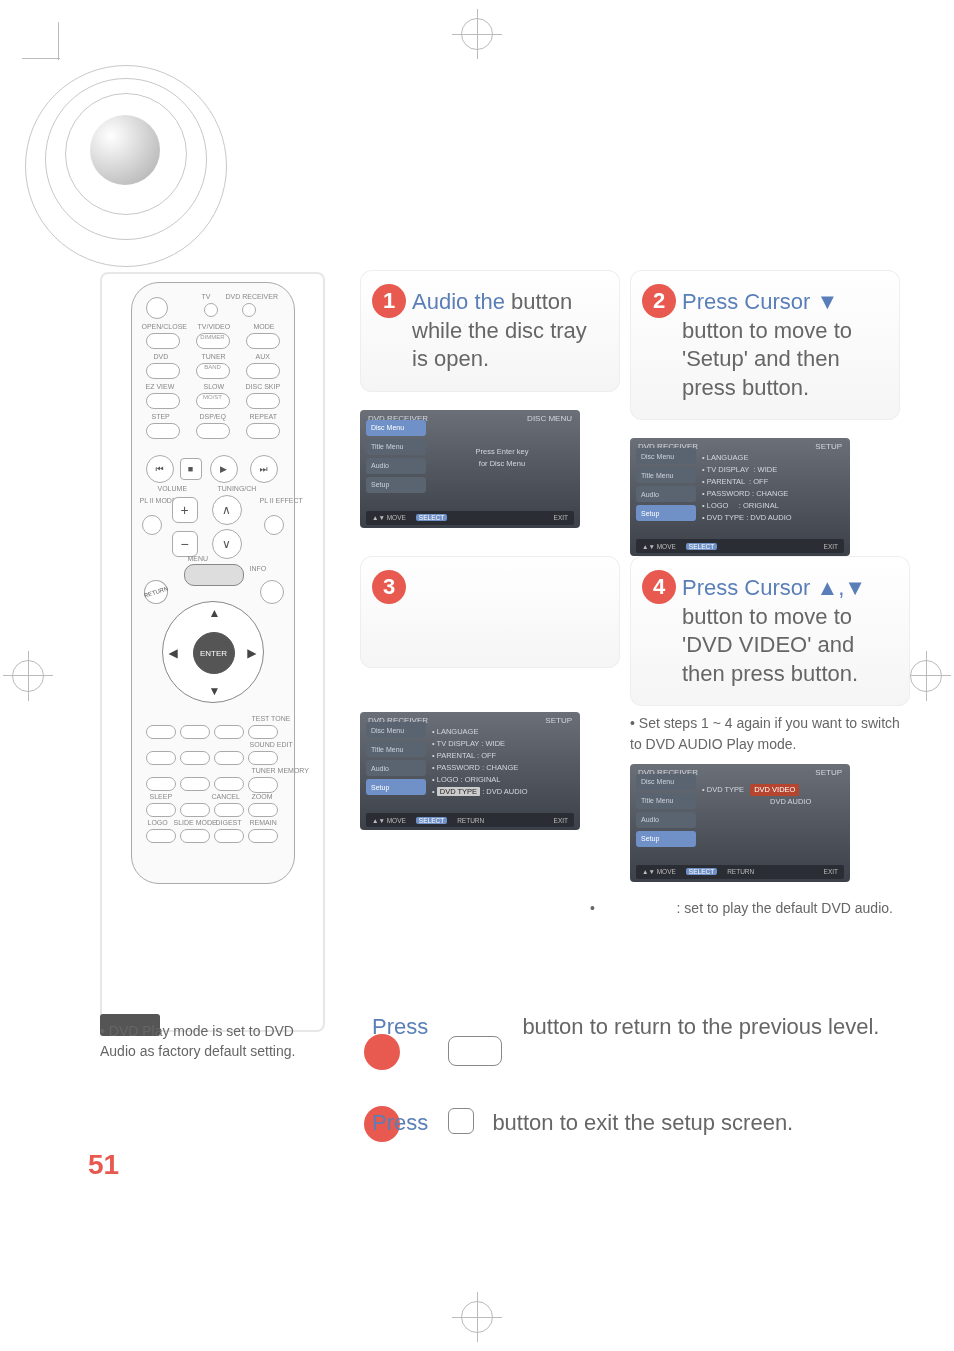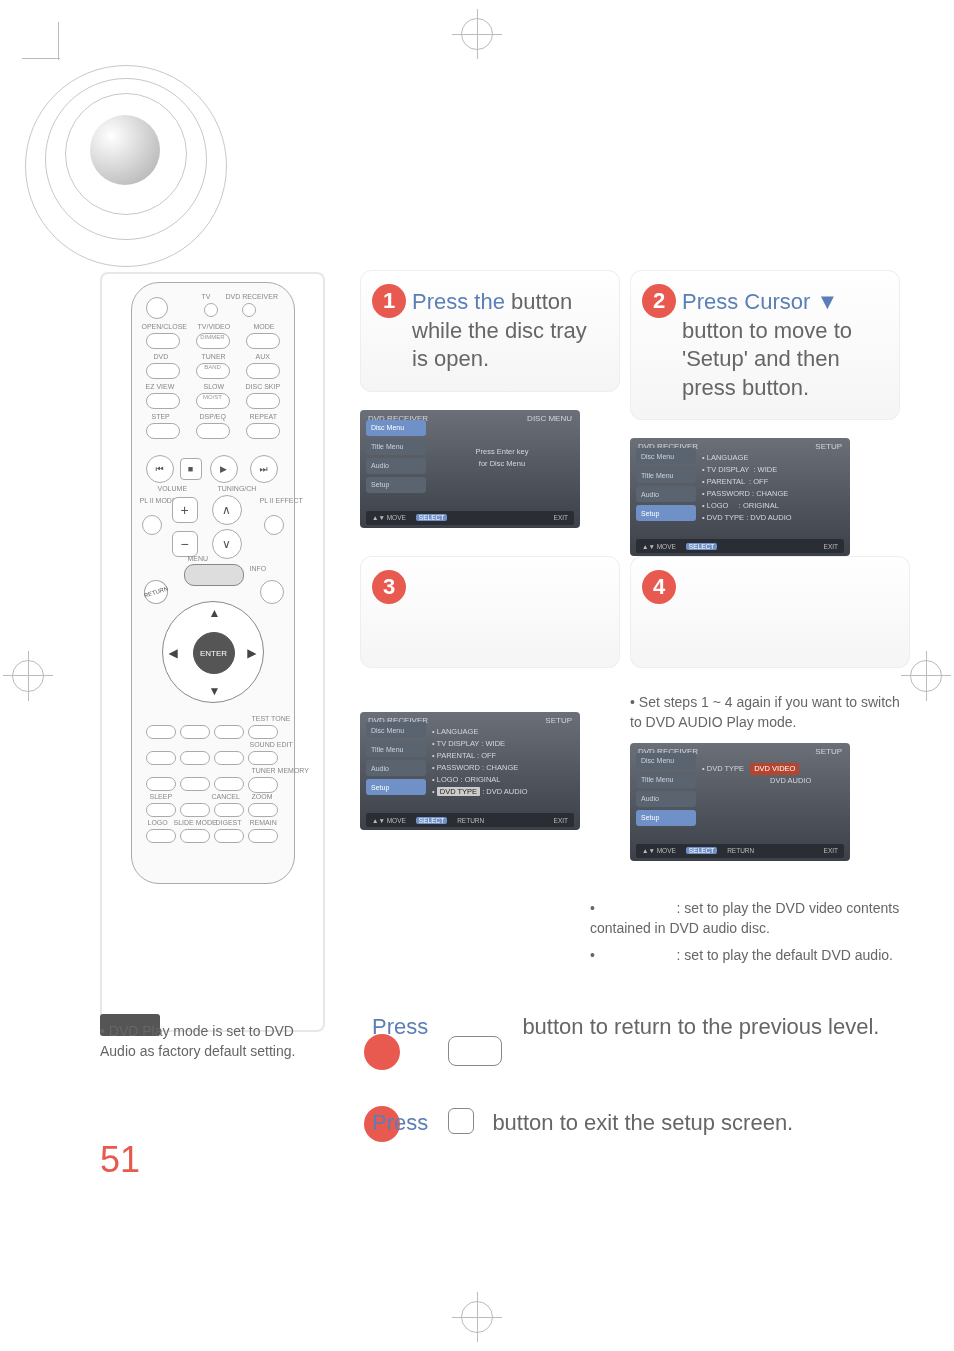--- a/index.html
+++ b/index.html
@@ -44,21 +44,21 @@
 .shot .hdr2{position:absolute;top:4px;right:8px;font-size:8px;color:#d2d7e0}
 .shot .ftr{position:absolute;bottom:3px;left:6px;right:6px;height:14px;background:#2a2d33;border-radius:2px;font-size:6.5px;color:#bbb;display:flex;align-items:center;gap:10px;padding:0 6px}
 .shot .ftr .tag{background:#6f91c7;padding:0 3px;border-radius:2px;color:#fff}
 .pill-sel{display:inline-block;background:#b6452f;color:#fff;padding:0 4px;border-radius:2px;margin-left:4px}
 
 .note{position:absolute;font-size:14px;color:#666;line-height:1.45}
 .rbutt-img{position:absolute;width:52px;height:28px;border:1.5px solid #888;border-radius:8px;background:#fff}
 .bottom-line{position:absolute;font-size:22px;color:#666}
 .bottom-line .press{color:#5a7fb8;font-size:22px;margin-right:10px}
 .bottom-num-circle{position:absolute;width:36px;height:36px;border-radius:50%;background:#e85a4f}
-.page-num{position:absolute;left:100px;bottom:170px;font-size:36px;color:#e85a4f;font-weight:400}
+.page-num{position:absolute;left:88px;bottom:170px;font-size:28px;color:#e85a4f;font-weight:700}
 .notelabel{position:absolute;width:60px;height:22px;background:#555;border-radius:3px;left:100px;top:1014px}
 
 .hl{background:#ccc;color:#222;padding:0 3px;border-radius:1px}
 </style>
 </head>
 <body>
 
 <div class="page">
 
   <div class="register" style="top:18px;left:50%;transform:translateX(-50%)">
@@ -182,21 +182,21 @@
       <div class="rbtn" style="width:28px;height:12px;left:48px;top:546px"></div>
       <div class="rbtn" style="width:28px;height:12px;left:82px;top:546px"></div>
       <div class="rbtn" style="width:28px;height:12px;left:116px;top:546px"></div>
     </div>
   </div>
 
   <div class="step" style="top:270px;left:360px">
     <div class="bubble">
       <div class="num">1</div>
       <div class="step-title">
-        <span class="blue">Press the </span>
+        <span class="blue">Audio the </span>
         <span>button while the disc tray is open.</span>
       </div>
     </div>
     <div class="shot">
       <span class="hdr">DVD RECEIVER</span>
       <span class="hdr2">DISC MENU</span>
       <div class="side">
         <div class="si sel">Disc Menu</div>
         <div class="si">Title Menu</div>
         <div class="si">Audio</div>
@@ -273,22 +273,26 @@
         <span class="tag">SELECT</span>
         <span>RETURN</span>
         <span style="margin-left:auto">EXIT</span>
       </div>
     </div>
   </div>
 
   <div class="step" style="top:556px;left:630px;width:280px">
     <div class="bubble">
       <div class="num">4</div>
-    </div>
-    <div class="note" style="position:relative;margin-top:24px;font-size:14px">• Set steps 1 ~ 4 again if you want to switch to DVD AUDIO Play mode.</div>
+      <div class="step-title">
+        <span class="blue"><span>Press Cursor </span><span>▲,▼</span></span>
+        <span>button to move to 'DVD VIDEO' and then press </span><span> button.</span>
+      </div>
+    </div>
+    <div class="note" style="position:relative;margin-top:7px;font-size:14px">• Set steps 1 ~ 4 again if you want to switch to DVD AUDIO Play mode.</div>
     <div class="shot" style="margin-top:10px">
       <span class="hdr">DVD RECEIVER</span>
       <span class="hdr2">SETUP</span>
       <div class="side">
         <div class="si">Disc Menu</div>
         <div class="si">Title Menu</div>
         <div class="si">Audio</div>
         <div class="si sel">Setup</div>
       </div>
       <div class="content" style="top:20px">
@@ -298,21 +302,20 @@
       <div class="ftr">
         <span>▲▼ <span>MOVE</span></span>
         <span class="tag">SELECT</span>
         <span>RETURN</span>
         <span style="margin-left:auto">EXIT</span>
       </div>
     </div>
   </div>
 
   <div class="note" style="top:898px;left:590px;width:320px">
-    <div style="margin-bottom:6px">•&nbsp;&nbsp;&nbsp;&nbsp;&nbsp;&nbsp;&nbsp;&nbsp;&nbsp;&nbsp;&nbsp;&nbsp;&nbsp;&nbsp;&nbsp;&nbsp;&nbsp;&nbsp;&nbsp;&nbsp;&nbsp;<span>: set to play the DVD video contents contained in DVD audio disc.</span></div>
     <div>•&nbsp;&nbsp;&nbsp;&nbsp;&nbsp;&nbsp;&nbsp;&nbsp;&nbsp;&nbsp;&nbsp;&nbsp;&nbsp;&nbsp;&nbsp;&nbsp;&nbsp;&nbsp;&nbsp;&nbsp;&nbsp;<span>: set to play the default DVD audio.</span></div>
   </div>
 
   <div class="notelabel"></div>
   <div class="note" style="top:1021px;left:100px;width:230px">• DVD Play mode is set to DVD Audio as factory default setting.</div>
 
   <div class="bottom-num-circle" style="top:1034px;left:364px"></div>
   <div class="bottom-line" style="top:1014px;left:372px">
     <span class="press">Press</span>
     <span style="margin-left:78px">button to return to the previous level.</span>

